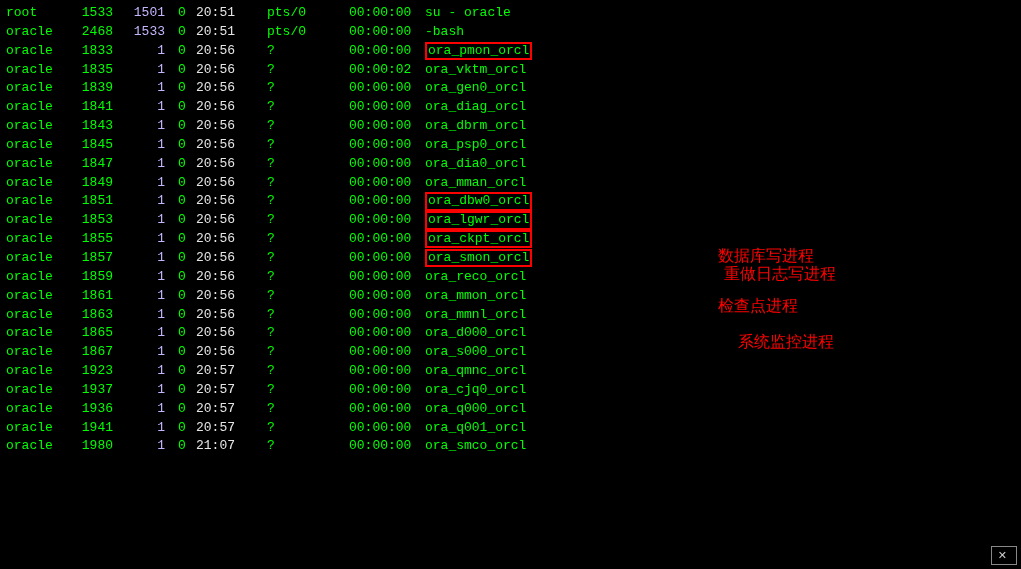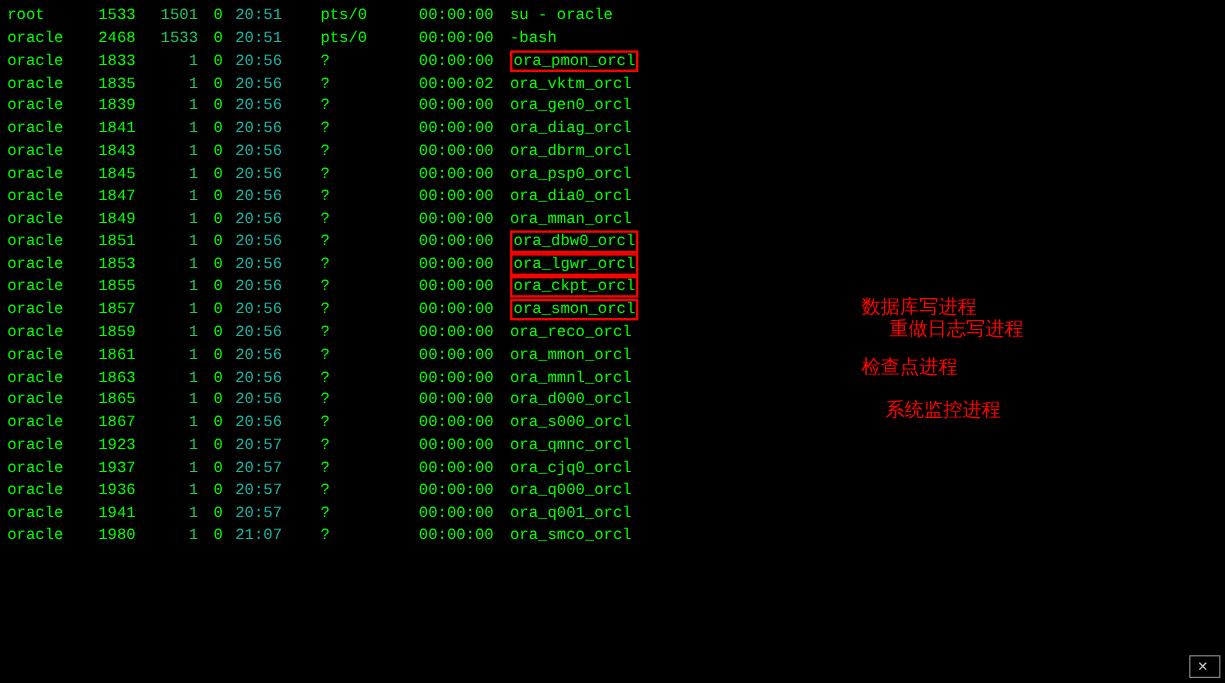--- a/index.html
+++ b/index.html
@@ -22,23 +22,23 @@
       border-radius: 10px;
     }
     .line {
       line-height: 1.45;
       white-space: pre;
       display: flex;
       align-items: center;
     }
     .col-user { display: inline-block; width: 68px; color: #00ff00; }
     .col-pid  { display: inline-block; width: 52px; color: #00ff00; }
-    .col-ppid { display: inline-block; width: 52px; color: #22c55e; }
+    .col-ppid { display: inline-block; width: 52px; color: #c4b5fd; }
     .col-c    { display: inline-block; width: 18px; color: #00ff00; }
-    .col-time { display: inline-block; width: 56px; color: #14b8a6; }
+    .col-time { display: inline-block; width: 56px; color: #e5e5e5; }
     .col-tty  { display: inline-block; width: 56px; color: #00ff00; margin-left: 15px; }
     .col-elapsed { display: inline-block; width: 76px; color: #00ff00; margin-left: 26px; }
     .col-cmd  { display: inline-block; color: #00ff00; }
     .annotation {
       color: #ff0000;
       font-size: 16px;
       position: absolute;
     }
     .prompt-line {
       color: #ffffff;
@@ -87,21 +87,21 @@
       <div class="line"><span class="col-user">oracle    </span><span class="col-pid"> 1923 </span><span class="col-ppid">    1 </span><span class="col-c">0 </span><span class="col-time">20:57 </span><span class="col-tty">?       </span><span class="col-elapsed">00:00:00 </span><span class="col-cmd">ora_qmnc_orcl</span></div>
       <div class="line"><span class="col-user">oracle    </span><span class="col-pid"> 1937 </span><span class="col-ppid">    1 </span><span class="col-c">0 </span><span class="col-time">20:57 </span><span class="col-tty">?       </span><span class="col-elapsed">00:00:00 </span><span class="col-cmd">ora_cjq0_orcl</span></div>
       <div class="line"><span class="col-user">oracle    </span><span class="col-pid"> 1936 </span><span class="col-ppid">    1 </span><span class="col-c">0 </span><span class="col-time">20:57 </span><span class="col-tty">?       </span><span class="col-elapsed">00:00:00 </span><span class="col-cmd">ora_q000_orcl</span></div>
       <div class="line"><span class="col-user">oracle    </span><span class="col-pid"> 1941 </span><span class="col-ppid">    1 </span><span class="col-c">0 </span><span class="col-time">20:57 </span><span class="col-tty">?       </span><span class="col-elapsed">00:00:00 </span><span class="col-cmd">ora_q001_orcl</span></div>
       <div class="line"><span class="col-user">oracle    </span><span class="col-pid"> 1980 </span><span class="col-ppid">    1 </span><span class="col-c">0 </span><span class="col-time">21:07 </span><span class="col-tty">?       </span><span class="col-elapsed">00:00:00 </span><span class="col-cmd">ora_smco_orcl</span></div>
     </div>
 
   <div class="annotation" style="top: 56px; left: 718px;"></div>
 
   <div class="annotation" style="top: 246px; left: 718px;">数据库写进程</div>
-  <div class="annotation" style="top: 264px; left: 741px;">重做日志写进程</div>
+  <div class="annotation" style="top: 264px; left: 724px;">重做日志写进程</div>
   <div class="annotation" style="top: 296px; left: 718px;">检查点进程</div>
   <div class="annotation" style="top: 300px; left: 738px; margin-top: 32px;">系统监控进程</div>
 
   <div class="watermark">
     <span style="margin-right:3px;">✕</span>
     <span></span>
   </div>
 
 </div>
 

